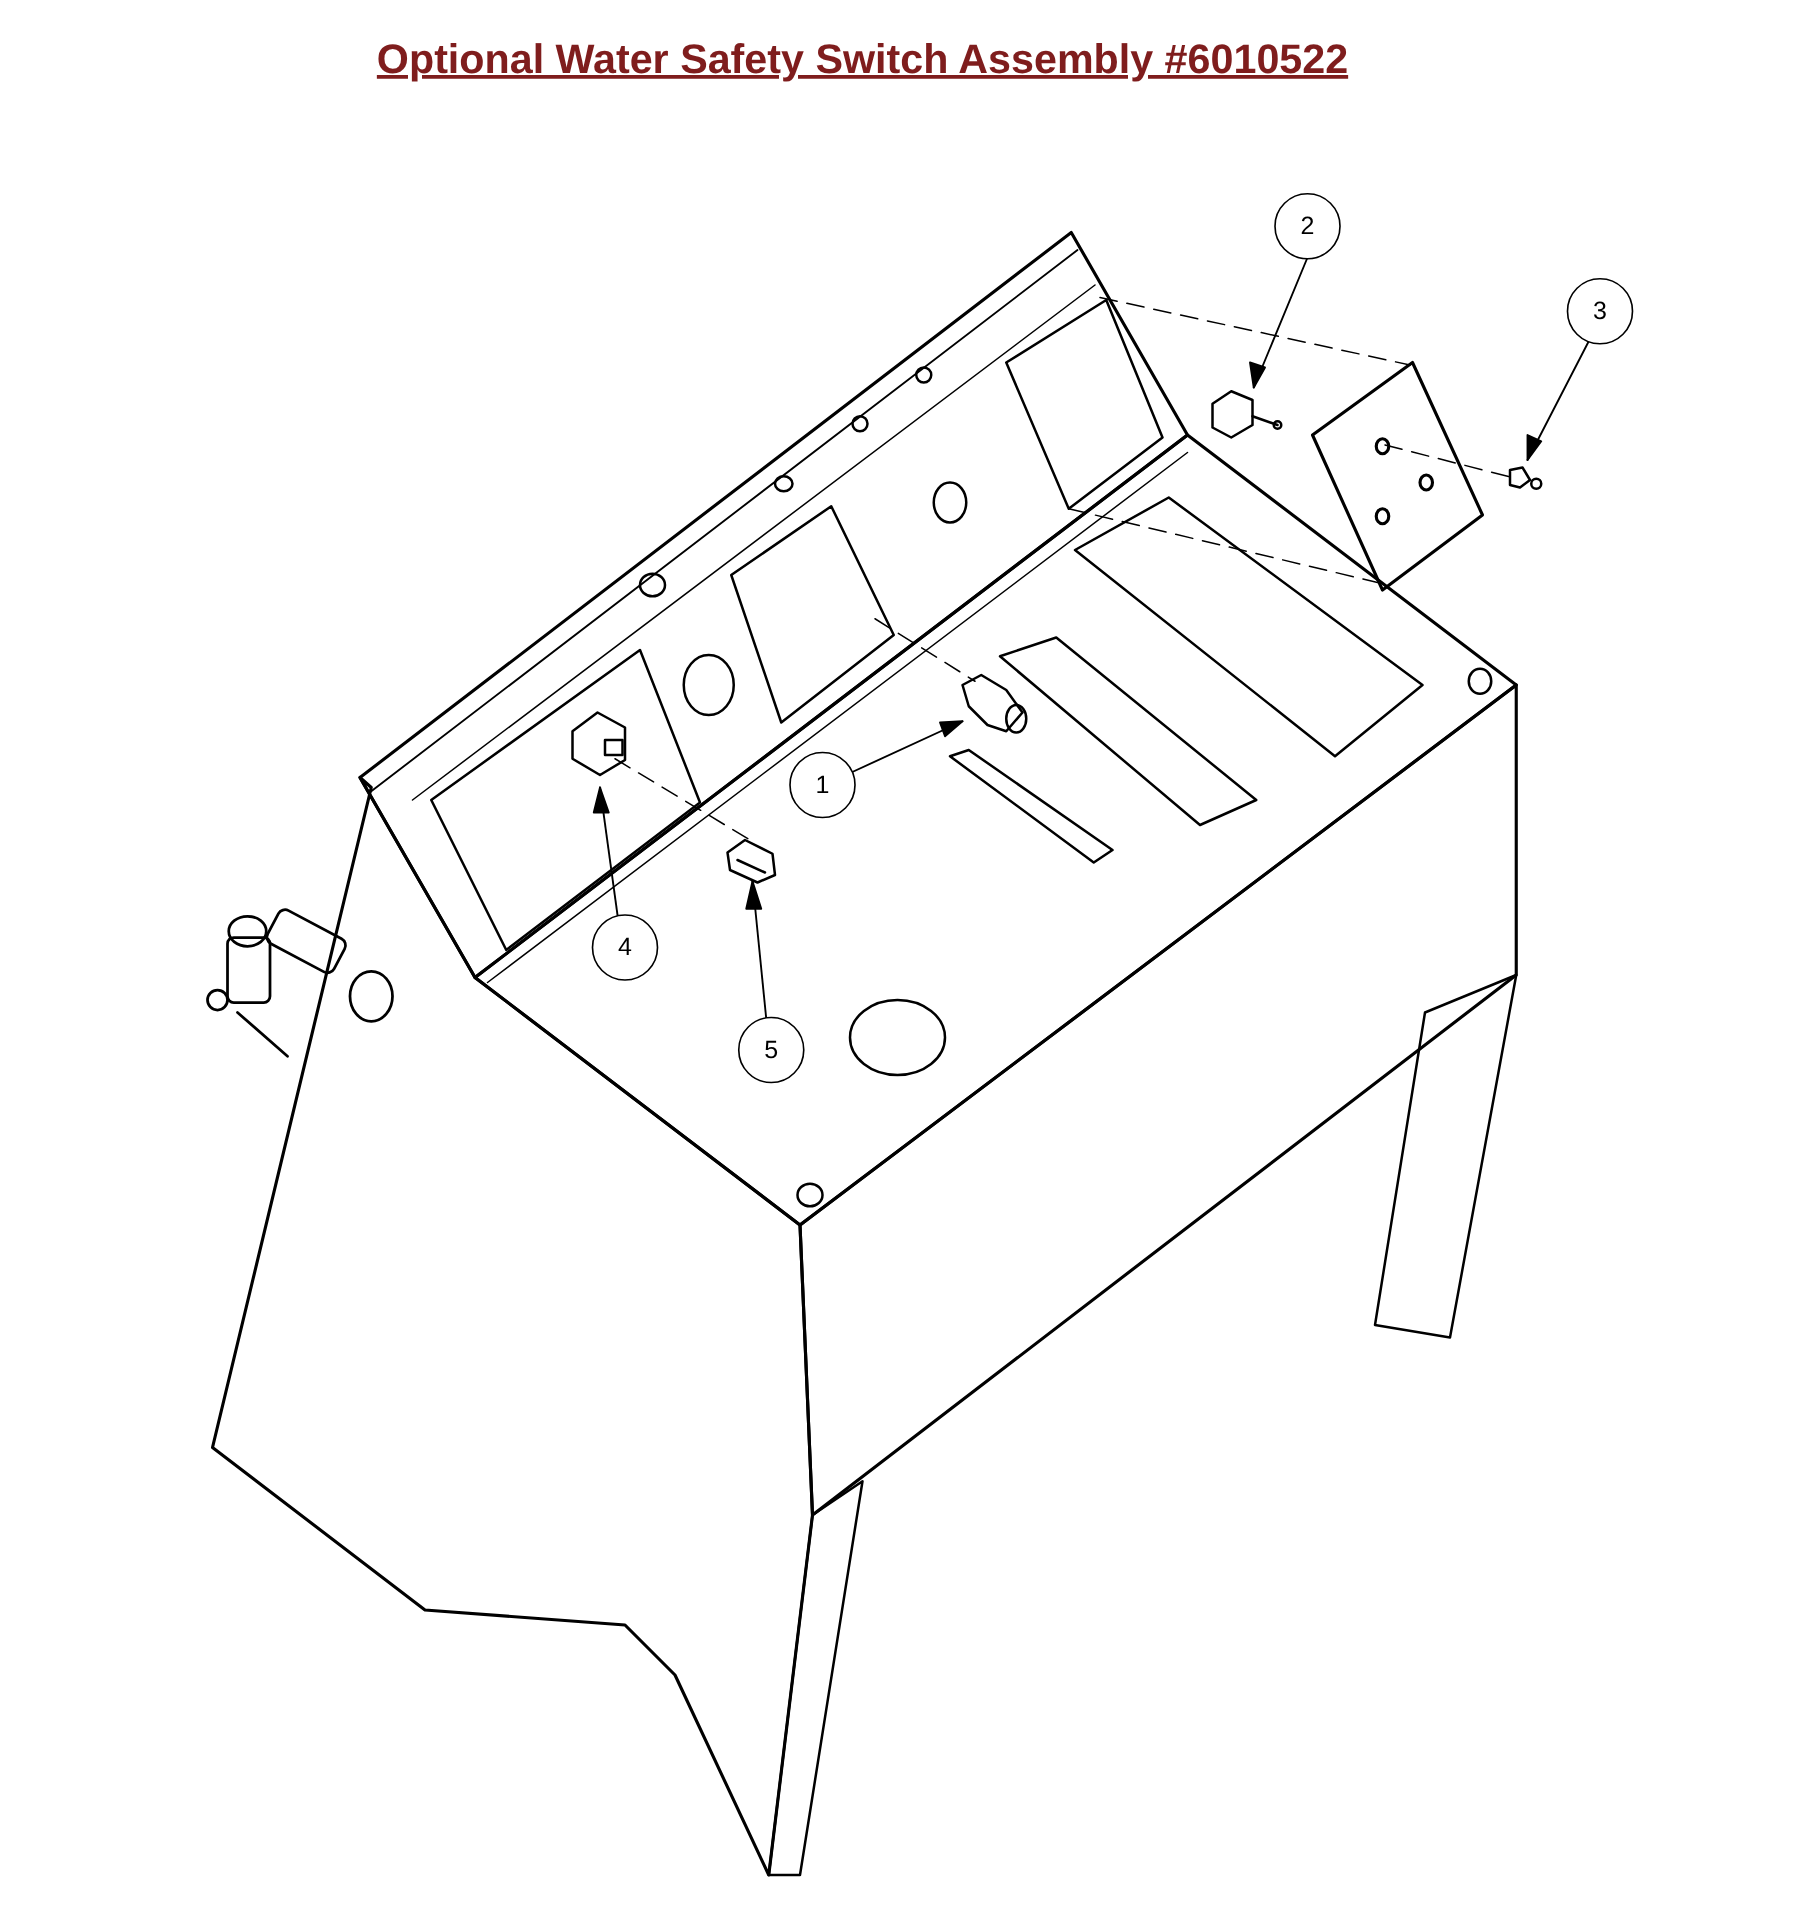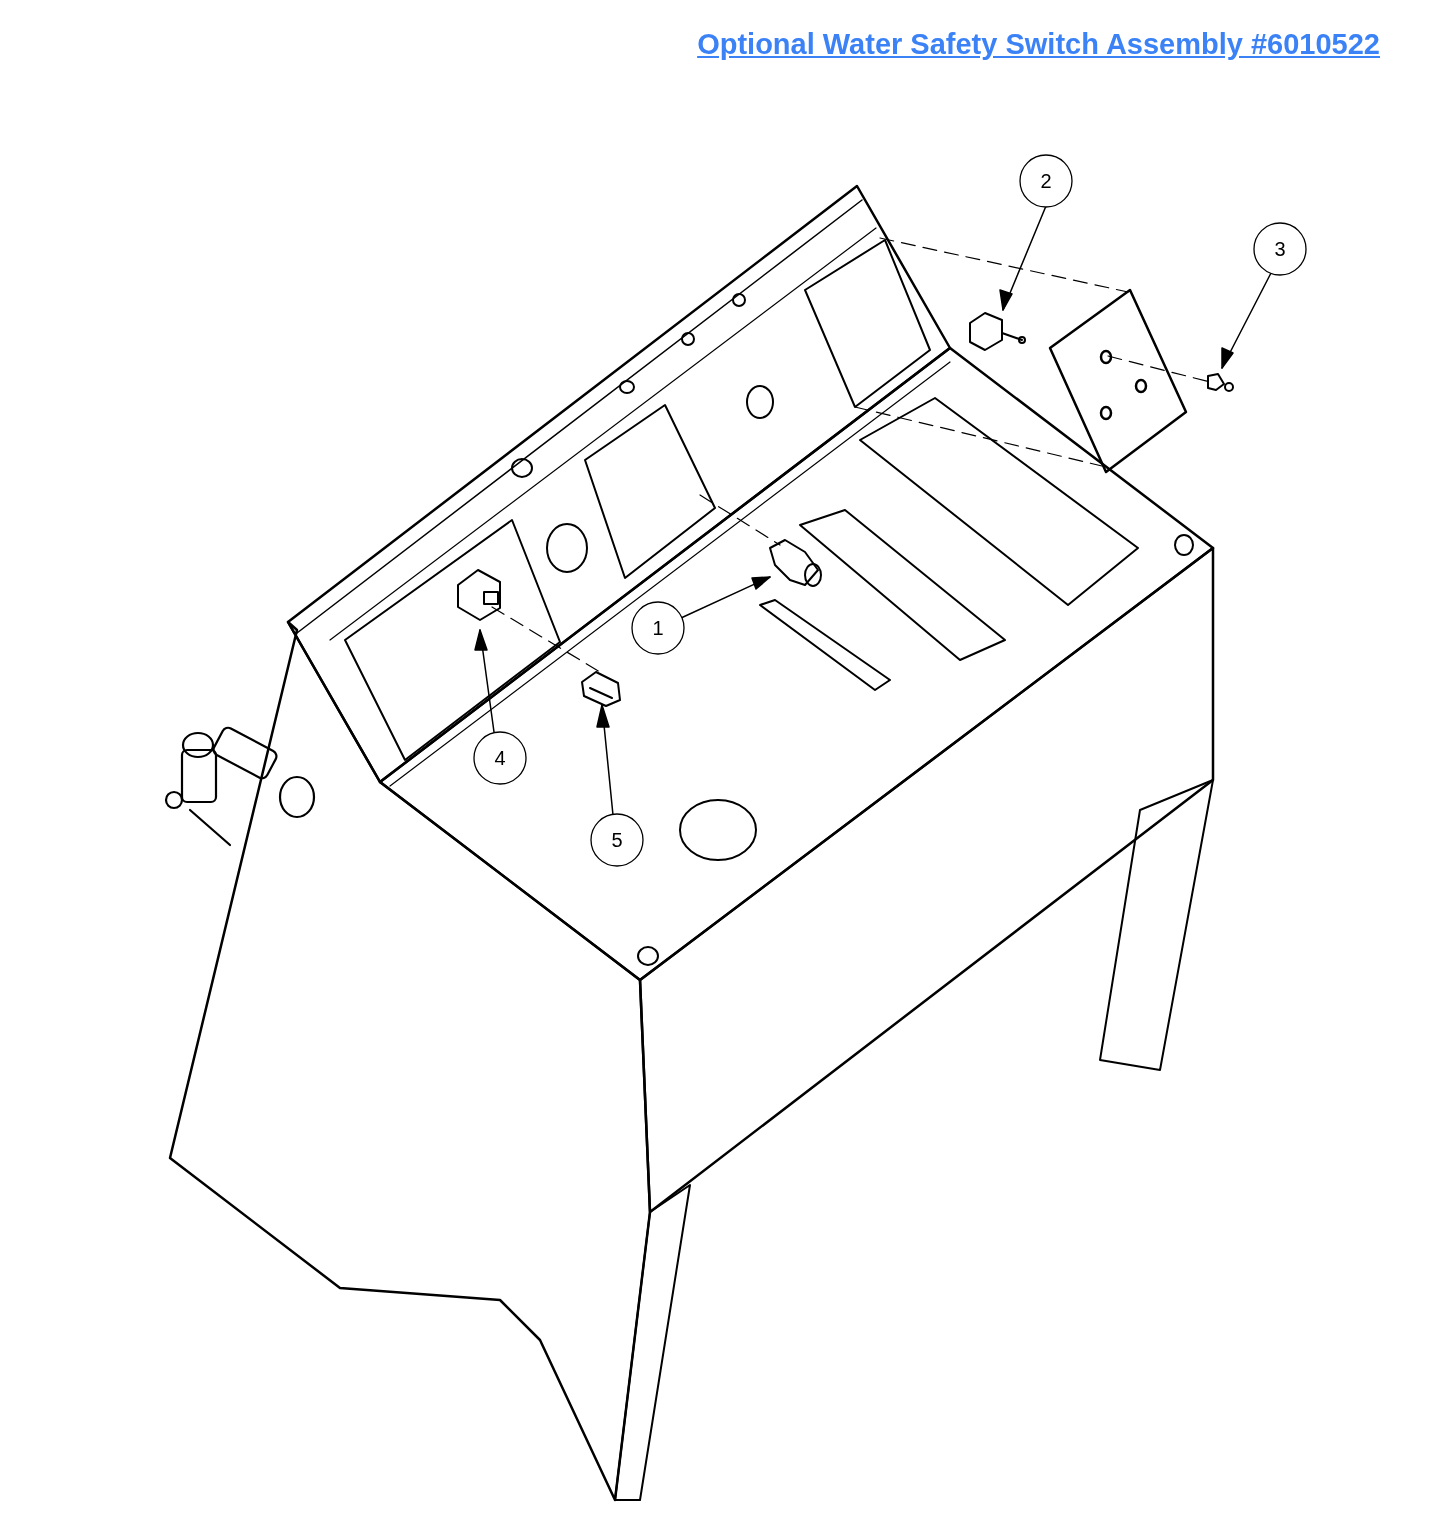--- a/index.html
+++ b/index.html
@@ -1,17 +1,17 @@
 <!DOCTYPE html>
 <html><head>
 <meta charset="utf-8">
 <style>
   html,body{margin:0;padding:0;background:#fff;}
   body{width:1445px;height:1528px;position:relative;overflow:hidden;font-family:"Liberation Sans",sans-serif;}
-  .title{position:absolute;left:0;top:28px;width:1380px;text-align:right;font-weight:bold;font-size:29px;text-decoration:underline;color:#3b82f6;letter-spacing:0px;}
+  .title{position:absolute;left:0;top:28px;width:1380px;text-align:center;font-weight:bold;font-size:33px;text-decoration:underline;color:#7f1d1d;letter-spacing:0px;}
   svg.drawing{position:absolute;left:0;top:0;}
   .callout-label{font-family:"Liberation Sans",sans-serif;font-size:20px;fill:#000;text-anchor:middle;dominant-baseline:central;}
 </style>
 </head>
 <body>
 
 <div class="title">Optional Water Safety Switch Assembly #6010522</div>
 
 <svg class="drawing" width="1445" height="1528" viewBox="0 0 1445 1528" fill="none" stroke="#000" stroke-linecap="round" stroke-linejoin="round">
 

